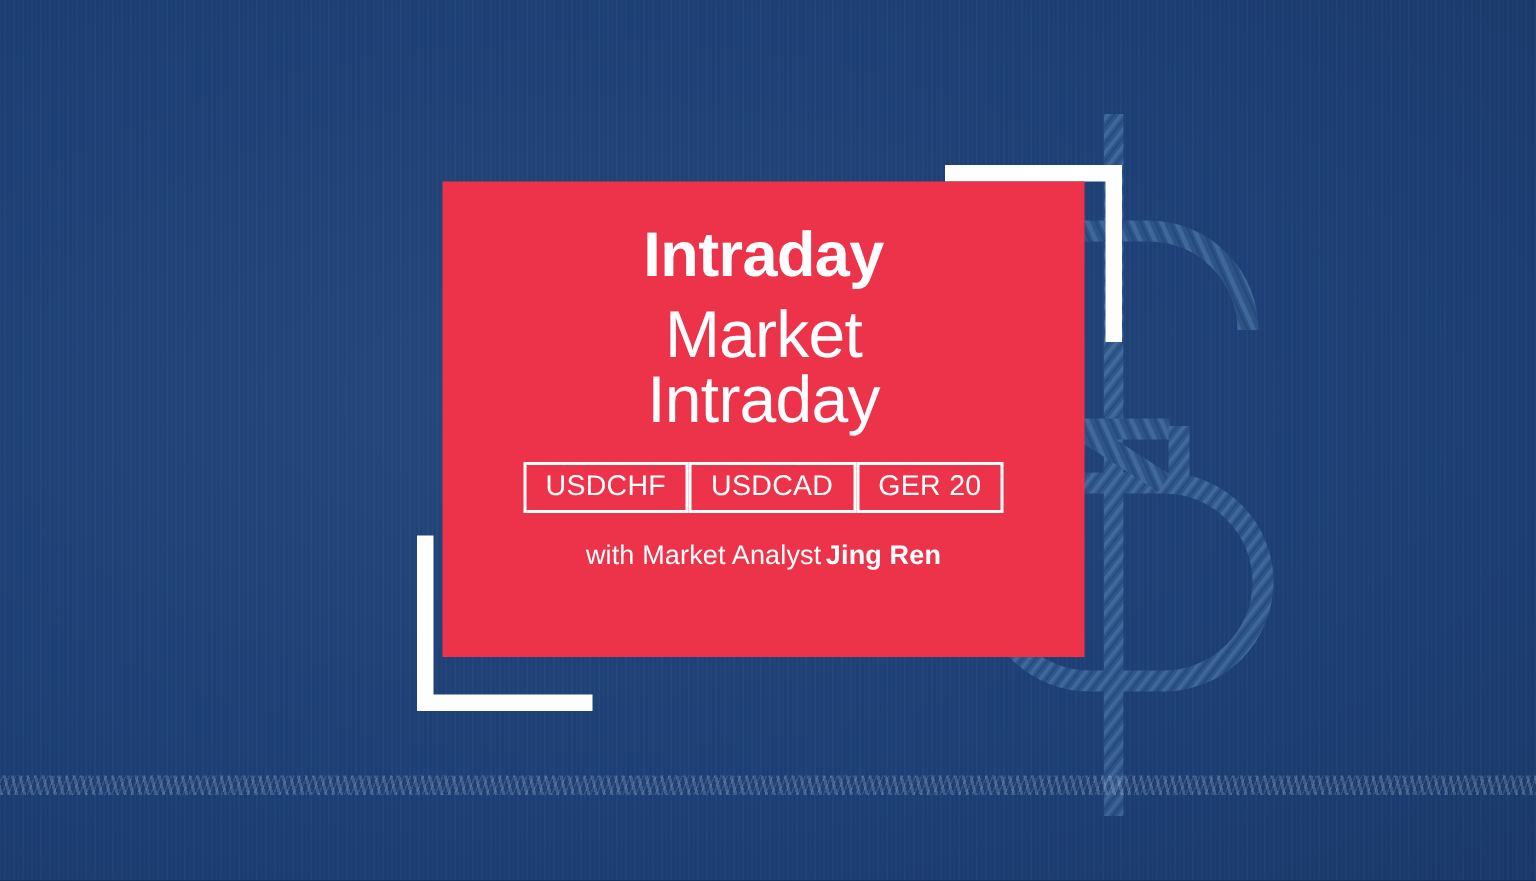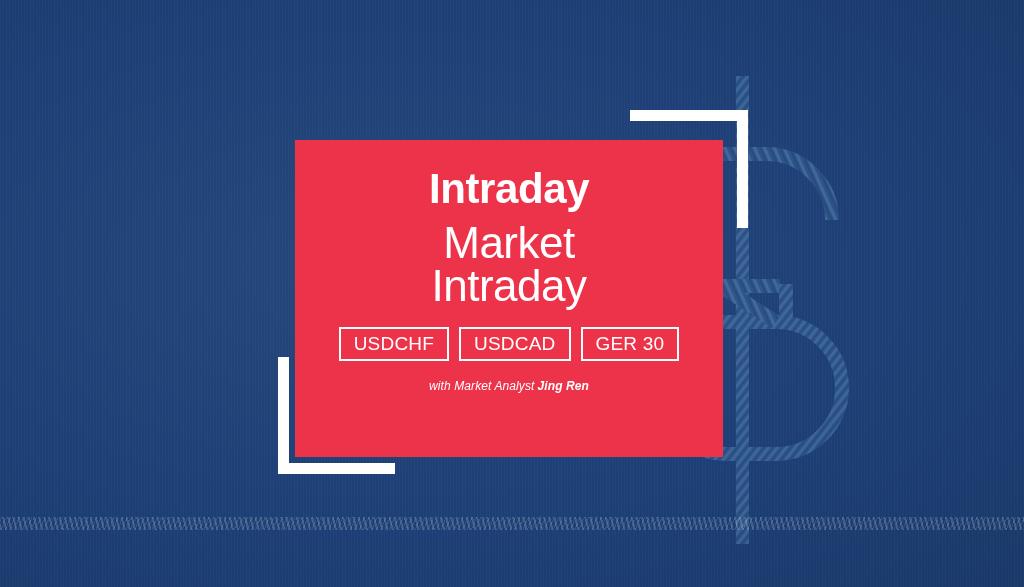--- a/index.html
+++ b/index.html
@@ -84,21 +84,21 @@
   .bracket-tr .bar-v { right: 0; top: 0; width: 11px; height: 118px; }
 
   .bracket-bl { left: 278px; top: 357px; width: 117px; height: 117px; }
   .bracket-bl .bar-v { left: 0; top: 0; width: 11px; height: 117px; }
   .bracket-bl .bar-h { left: 0; bottom: 0; width: 117px; height: 11px; }
 
   
   .card {
     position: absolute;
     left: 295px;
-    top: 140px;
+    top: 121px;
     width: 428px;
     height: 317px;
     background: #ed3349;
     display: flex;
     flex-direction: column;
     align-items: center;
     color: #ffffff;
   }
 
   .title-kicker {
@@ -115,39 +115,38 @@
     font-weight: 300;
     line-height: 0.97;
     text-align: center;
     letter-spacing: -0.5px;
   }
   .title-main .line { display: block; }
 
   .tickers {
     margin-top: 20px;
     display: flex;
-    gap: 10px;
+    gap: 0;
     align-items: center;
   }
   .ticker {
     border: 2px solid #ffffff;
     padding: 5px 13px 6px;
     font-size: 19px;
     font-weight: 400;
     line-height: 1;
     letter-spacing: 0.2px;
     white-space: nowrap;
   }
 
   .byline {
     margin-top: 18px;
-    font-size: 12px;
+    font-size: 18px;
     font-weight: 300;
     letter-spacing: 0.1px;
-    font-style: italic;
   }
   .byline .analyst-name {
     font-weight: 700;
     margin-left: 3px;
   }
 </style>
 </head>
 <body>
 
 <div id="canvas">
@@ -208,21 +207,21 @@
     <div class="title-kicker">Intraday</div>
 
     <div class="title-main">
       <span class="line">Market</span>
       <span class="line">Intraday</span>
     </div>
 
     <div class="tickers">
       <span class="ticker">USDCHF</span>
       <span class="ticker">USDCAD</span>
-      <span class="ticker">GER 30</span>
+      <span class="ticker">GER 20</span>
     </div>
 
     <div class="byline">
       <span>with Market Analyst</span><span class="analyst-name">Jing Ren</span>
     </div>
 
   </div>
 </div>
 
 </body></html>

